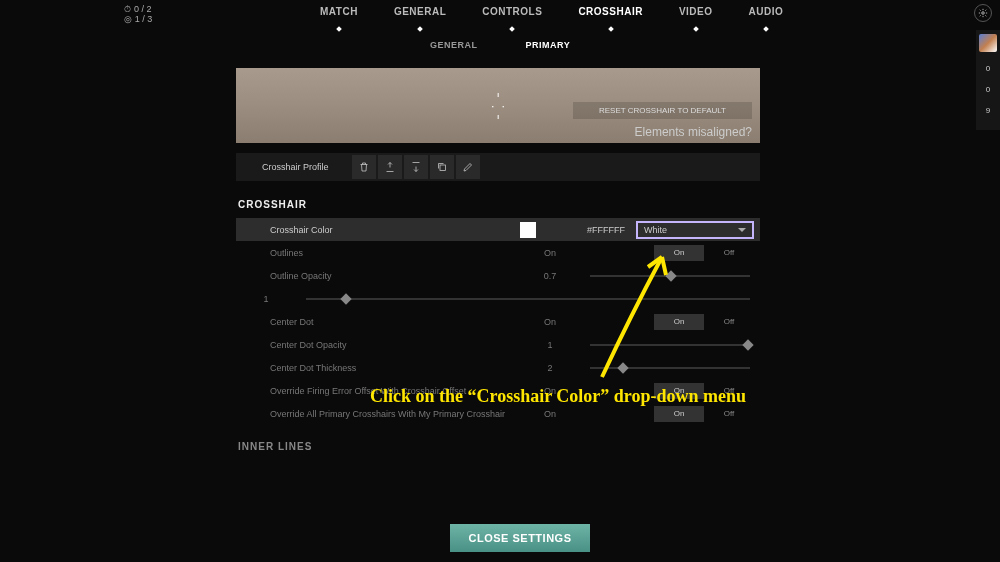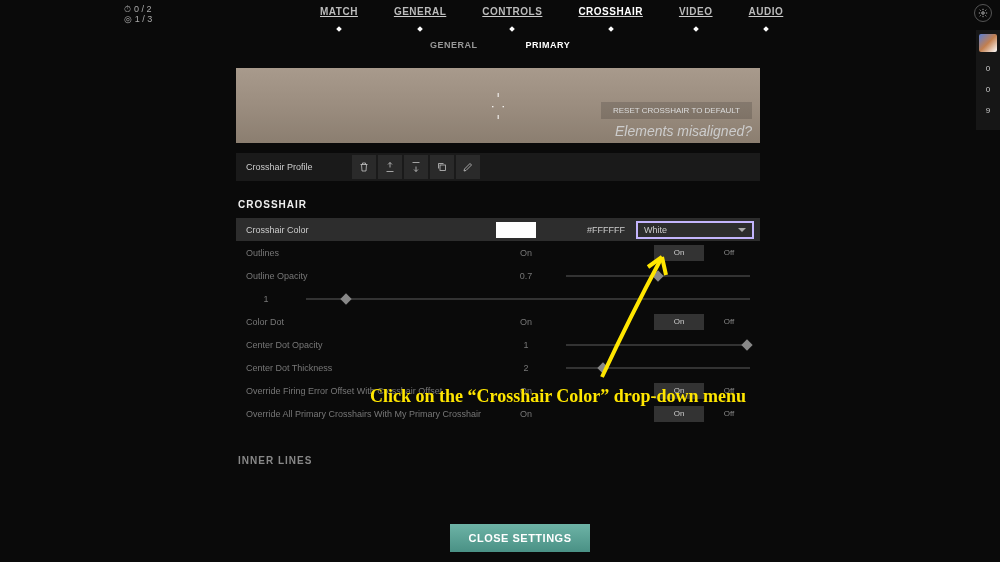--- a/index.html
+++ b/index.html
@@ -1,47 +1,47 @@
 <!DOCTYPE html>
 <html><head>
 <meta charset="utf-8">
 <style>
 * { margin: 0; padding: 0; box-sizing: border-box; font-family: Arial, sans-serif; }
 html, body { width: 1000px; height: 562px; background: #0a0a0a; color: #ccc; overflow: hidden; position: relative; }
 .top-bar { position: absolute; top: 0; left: 0; right: 0; height: 26px; display: flex; align-items: center; }
 .score { position: absolute; left: 124px; top: 4px; font-size: 9px; color: #aaa; line-height: 10px; }
 .score-row { display: flex; align-items: center; gap: 3px; }
-.nav-tabs { position: absolute; left: 320px; top: 6px; display: flex; gap: 36px; font-size: 10px; font-weight: bold; letter-spacing: 0.5px; text-decoration: underline; }
+.nav-tabs { position: absolute; left: 320px; top: 6px; display: flex; gap: 36px; font-size: 10px; font-weight: bold; letter-spacing: 0.5px; }
 .nav-tab { color: #bbb; cursor: pointer; padding-bottom: 6px; position: relative; }
 .nav-tab.active { color: #fff; }
 .nav-tab::after { content: ''; position: absolute; left: 50%; bottom: -8px; width: 4px; height: 4px; background: #fff; transform: translateX(-50%) rotate(45deg); }
 .gear-btn { position: absolute; right: 8px; top: 4px; width: 18px; height: 18px; border: 1px solid #555; border-radius: 50%; display: flex; align-items: center; justify-content: center; cursor: pointer; }
 .subtabs { position: absolute; left: 430px; top: 40px; display: flex; gap: 48px; font-size: 9px; font-weight: bold; letter-spacing: 0.5px; }
 .subtab { color: #999; cursor: pointer; }
 .subtab.active { color: #fff; }
 .right-sidebar { position: absolute; right: 0; top: 30px; width: 24px; background: rgba(30,30,30,0.6); height: 100px; display: flex; flex-direction: column; align-items: center; padding-top: 4px; gap: 12px; font-size: 8px; }
 .avatar { width: 18px; height: 18px; background: linear-gradient(135deg, #5a7fd6, #c27f4f, #fff); border-radius: 2px; }
 .panel { position: absolute; left: 236px; top: 68px; width: 524px; }
 .preview { width: 100%; height: 75px; background: linear-gradient(180deg, #a89a8c 0%, #9b8d7f 50%, #8b7e70 100%); position: relative; }
 .crosshair-preview { position: absolute; left: 50%; top: 50%; transform: translate(-50%, -50%); color: #fff; font-size: 12px; pointer-events: none; }
 .crosshair-preview::before { content: ''; position: absolute; left: 50%; top: -6px; width: 1px; height: 4px; background: #fff; }
 .crosshair-preview::after { content: ''; position: absolute; left: 50%; bottom: -6px; width: 1px; height: 4px; background: #fff; }
-.reset-btn { position: absolute; right: 8px; top: 34px; font-size: 8px; color: #ddd; background: rgba(0,0,0,0.15); padding: 4px 12px; cursor: pointer; }
-.misaligned { position: absolute; right: 8px; bottom: 4px; font-size: 14px; color: #ccc; font-style: italic; }
+.reset-btn { position: absolute; right: 8px; top: 34px; font-size: 8px; color: #ddd; background: rgba(0,0,0,0.15); padding: 4px 26px; cursor: pointer; }
+.misaligned { position: absolute; right: 8px; bottom: 4px; font-size: 12px; color: #ccc; }
 .profile-row { display: flex; align-items: center; background: #1a1a1a; height: 28px; margin-top: 10px; }
-.profile-label { flex: 0 0 116px; padding-left: 10px; font-size: 9px; color: #ccc; }
+.profile-label { flex: 0 0 116px; padding-left: 26px; font-size: 9px; color: #ccc; }
 .icon-btns { display: flex; gap: 0; }
 .icon-btn { width: 24px; height: 24px; background: #2a2a2a; margin-right: 2px; display: flex; align-items: center; justify-content: center; cursor: pointer; }
 .icon-btn svg { width: 12px; height: 12px; stroke: #ccc; fill: none; stroke-width: 1.5; }
 .profile-select { flex: 1; padding: 0 10px; font-size: 9px; color: #ccc; display: flex; align-items: center; justify-content: space-between; cursor: pointer; }
 .caret { width: 0; height: 0; border-left: 4px solid transparent; border-right: 4px solid transparent; border-top: 4px solid #aaa; }
 .section-title { font-size: 10px; font-weight: bold; letter-spacing: 1px; color: #eee; margin-top: 18px; margin-bottom: 8px; padding-left: 2px; }
 .row { display: flex; align-items: center; height: 23px; font-size: 9px; color: #777; position: relative; }
 .row.highlight { background: #2d2d2d; color: #ccc; }
-.row-label { flex: 0 0 260px; padding-left: 10px; }
+.row-label { flex: 0 0 260px; padding-left: 10px; margin-left: 24px; }
 .swatch { width: 44px; height: 16px; background: #fff; margin-right: 40px; }
 .hex { flex: 0 0 60px; text-align: center; color: #ccc; }
 .dropdown { flex: 0 0 118px; height: 18px; border: 2px solid #c4b5fd; display: flex; align-items: center; justify-content: space-between; padding: 0 6px; color: #ccc; cursor: pointer; margin-left: auto; margin-right: 6px; }
 .rval { flex: 0 0 60px; text-align: center; }
 .slider-area { flex: 1; position: relative; height: 2px; background: #333; margin: 0 10px; }
 .knob { position: absolute; top: -3px; width: 8px; height: 8px; background: #888; transform: rotate(45deg); }
 .toggle { flex: 0 0 100px; display: flex; margin-left: auto; margin-right: 6px; height: 16px; }
 .toggle div { flex: 1; text-align: center; line-height: 16px; font-size: 8px; color: #888; }
 .toggle .sel { background: #333; color: #ccc; }
 .close-btn { position: absolute; left: 450px; top: 524px; width: 140px; height: 28px; background: linear-gradient(180deg, #6db3a6, #4a9185); color: #fff; font-size: 11px; font-weight: bold; letter-spacing: 0.5px; display: flex; align-items: center; justify-content: center; cursor: pointer; }
@@ -150,21 +150,21 @@
         <div class="knob" style="left:48%"></div>
       </div>
   </div>
   <div class="row">
     <div class="rval">1</div>
     <div class="slider-area">
         <div class="knob" style="left:8%"></div>
       </div>
   </div>
   <div class="row">
-    <div class="row-label">Color Dot</div>
+    <div class="row-label">Center Dot</div>
     <div class="rval">On</div>
     <div class="toggle">
         <div class="sel">On</div>
         <div>Off</div>
       </div>
   </div>
   <div class="row">
     <div class="row-label">Center Dot Opacity</div>
     <div class="rval">1</div>
     <div class="slider-area">
@@ -188,21 +188,21 @@
   </div>
   <div class="row">
     <div class="row-label">Override All Primary Crosshairs With My Primary Crosshair</div>
     <div class="rval">On</div>
     <div class="toggle">
         <div class="sel">On</div>
         <div>Off</div>
       </div>
   </div>
 
-  <div class="section-title" style="margin-top:30px;color:#888">INNER LINES</div>
+  <div class="section-title" style="margin-top:16px;color:#888">INNER LINES</div>
 </div>
 
 <div class="close-btn">CLOSE SETTINGS</div>
 
 <svg class="arrow" viewBox="0 0 88 140">
   <path d="M 12 130 Q 40 70 72 10" stroke="#ffe600" stroke-width="4" fill="none"></path>
   <path d="M 72 10 L 58 20 M 72 10 L 76 28" stroke="#ffe600" stroke-width="4" fill="none"></path>
 </svg>
 <div class="annotation">Click on the “Crosshair Color” drop-down menu</div>
 

